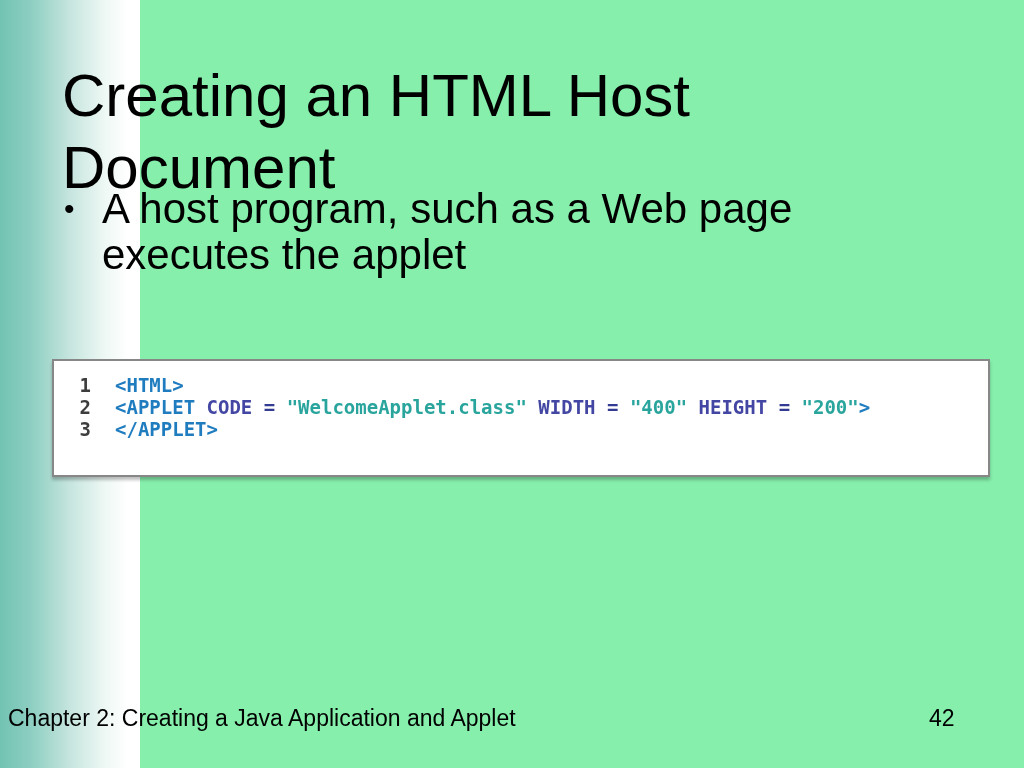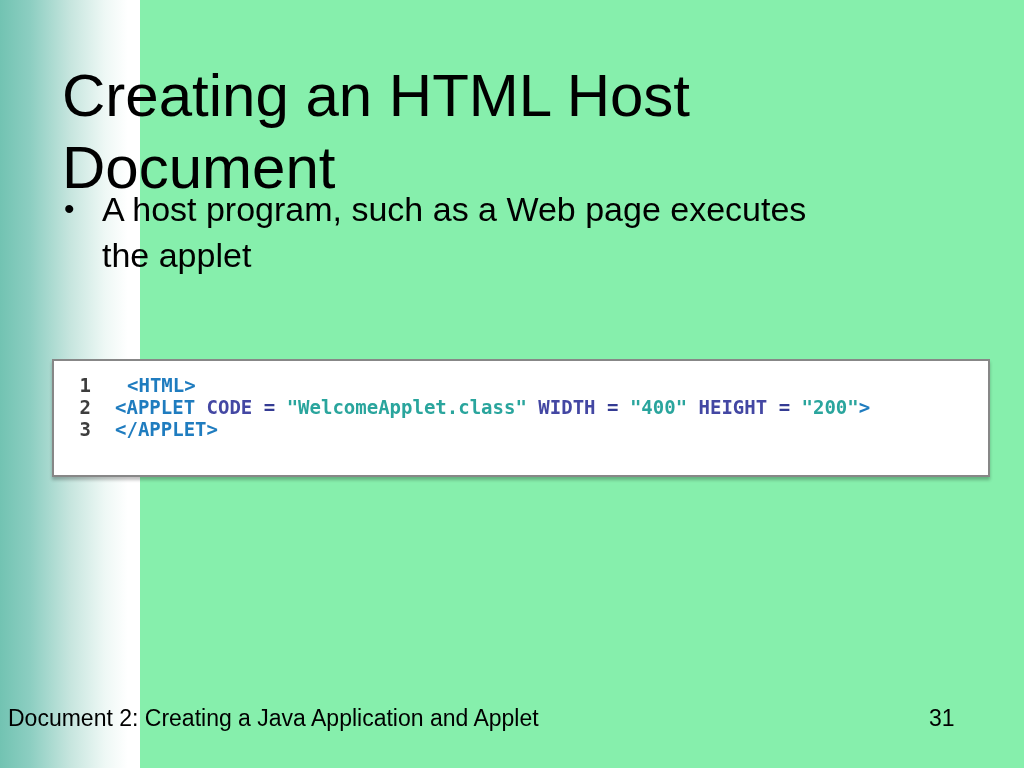--- a/index.html
+++ b/index.html
@@ -41,21 +41,21 @@
     align-items: flex-start;
   }
   .bullet-marker {
     width: 38px;
     flex: 0 0 38px;
     font-size: 30px;
     line-height: 46px;
     padding-left: 2px;
   }
   .bullet-text {
-    font-size: 34px;
+    font-size: 42px;
     line-height: 46px;
     width: 722px;
   }
   .code-box {
     position: absolute;
     left: 52px; top: 359px;
     width: 938px; height: 118px;
     box-sizing: border-box;
     background: #ffffff;
     border: 2px solid #878787;
@@ -99,22 +99,22 @@
   <div class="accent-band"></div>
 
   <h1 class="slide-title">Creating an HTML Host Document</h1>
 
   <div class="bullet-item">
     <span class="bullet-marker">•</span>
     <span class="bullet-text">A host program, such as a Web page executes the applet</span>
   </div>
 
   <div class="code-box" id="code-box">
-      <div class="code-line"><span class="line-number" style="color: rgb(61, 61, 61);">1</span><span style="color: rgb(31, 124, 191); margin-left: 12px;">&lt;HTML&gt;</span></div>
+      <div class="code-line"><span class="line-number" style="color: rgb(61, 61, 61);">1</span><span style="color: rgb(31, 124, 191);">&lt;HTML&gt;</span></div>
       <div class="code-line"><span class="line-number" style="color: rgb(61, 61, 61);">2</span><span style="color: rgb(31, 124, 191);">&lt;APPLET </span><span style="color: rgb(67, 71, 163);">CODE</span><span style="color: rgb(67, 71, 163);"> </span><span style="color: rgb(52, 59, 147);">=</span><span style="color: rgb(67, 71, 163);"> </span><span style="color: rgb(42, 165, 157);">"WelcomeApplet.class"</span><span style="color: rgb(67, 71, 163);"> </span><span style="color: rgb(67, 71, 163);">WIDTH</span><span style="color: rgb(67, 71, 163);"> </span><span style="color: rgb(52, 59, 147);">=</span><span style="color: rgb(67, 71, 163);"> </span><span style="color: rgb(42, 165, 157);">"400"</span><span style="color: rgb(67, 71, 163);"> </span><span style="color: rgb(67, 71, 163);">HEIGHT</span><span style="color: rgb(67, 71, 163);"> </span><span style="color: rgb(52, 59, 147);">=</span><span style="color: rgb(67, 71, 163);"> </span><span style="color: rgb(42, 165, 157);">"200"</span><span style="color: rgb(31, 124, 191);">&gt;</span></div>
       <div class="code-line"><span class="line-number" style="color: rgb(61, 61, 61);">3</span><span style="color: rgb(31, 124, 191); margin-top: 48px;">&lt;/APPLET&gt;</span></div>
     </div>
 
-  <div class="footer-text">Document 2: Creating a Java Application and Applet</div>
+  <div class="footer-text">Chapter 2: Creating a Java Application and Applet</div>
 
-  <div class="page-number">31</div>
+  <div class="page-number">42</div>
 
 </div>
 
 </body></html>

